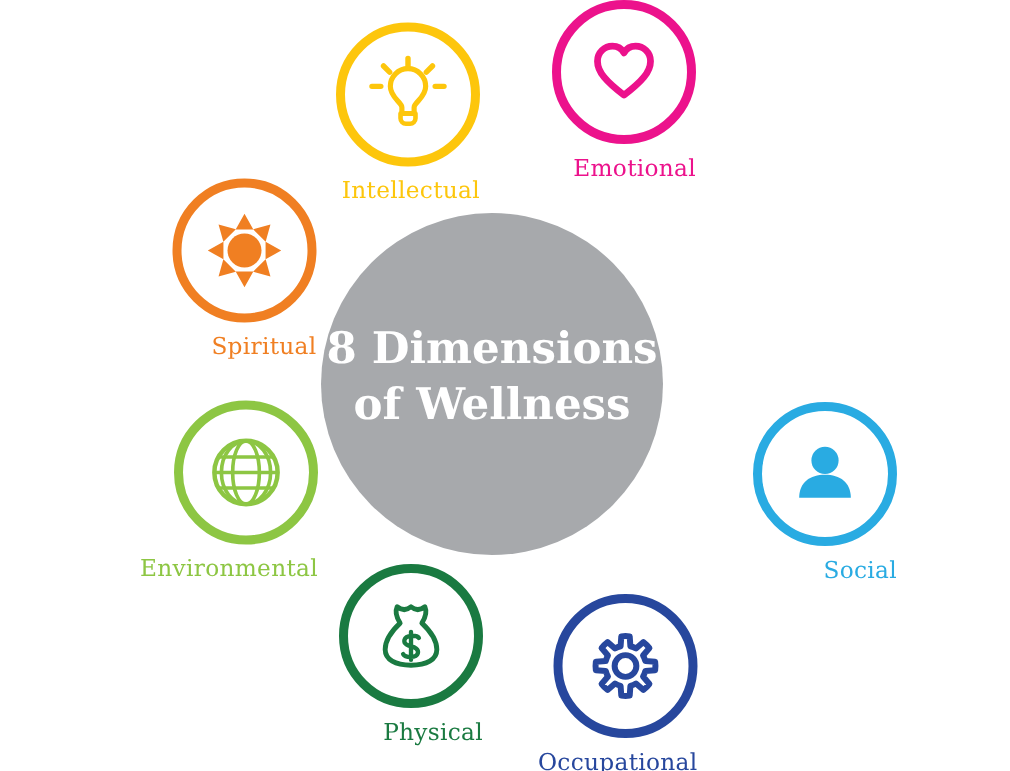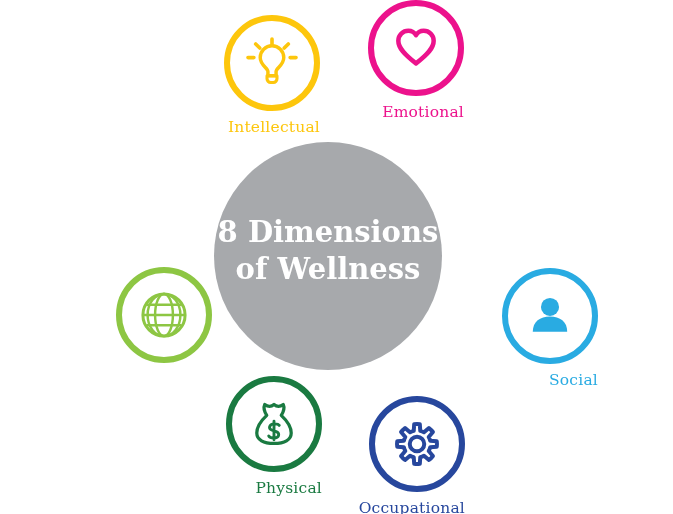--- a/index.html
+++ b/index.html
@@ -98,16 +98,29 @@
 
   <div class="dim pos-environmental" style="--c: #8DC643;">
     <div class="ring">
       <svg width="60" height="60" viewBox="0 0 64 64" fill="none" stroke="currentColor">
         <circle cx="32" cy="32" r="22.5" stroke-width="3.2"></circle>
         <ellipse cx="32" cy="32" rx="9.5" ry="22.5" stroke-width="2.6"></ellipse>
         <ellipse cx="32" cy="32" rx="17.5" ry="22.5" stroke-width="2.6"></ellipse>
         <path stroke-width="2.6" d="M 9.5 32 H 54.5 M 13.5 21 H 50.5 M 13.5 43 H 50.5"></path>
       </svg>
     </div>
+    <div class="dim-label">Environmental</div>
   </div>
 
+  <div class="dim pos-spiritual" style="--c: #F07F22;">
+    <div class="ring">
+      <svg width="58" height="58" viewBox="0 0 64 64" fill="currentColor">
+        <circle cx="32" cy="32" r="12.5"></circle>
+        <path d="M32 5 L25.5 16.5 L38.5 16.5 Z M32 59 L25.5 47.5 L38.5 47.5 Z"></path>
+        <path transform="rotate(45 32 32)" d="M32 5 L25.5 16.5 L38.5 16.5 Z M32 59 L25.5 47.5 L38.5 47.5 Z"></path>
+        <path transform="rotate(90 32 32)" d="M32 5 L25.5 16.5 L38.5 16.5 Z M32 59 L25.5 47.5 L38.5 47.5 Z"></path>
+        <path transform="rotate(135 32 32)" d="M32 5 L25.5 16.5 L38.5 16.5 Z M32 59 L25.5 47.5 L38.5 47.5 Z"></path>
+      </svg>
+    </div>
+    <div class="dim-label">Spiritual</div>
+  </div>
 
 </div>
 
 </body></html>

